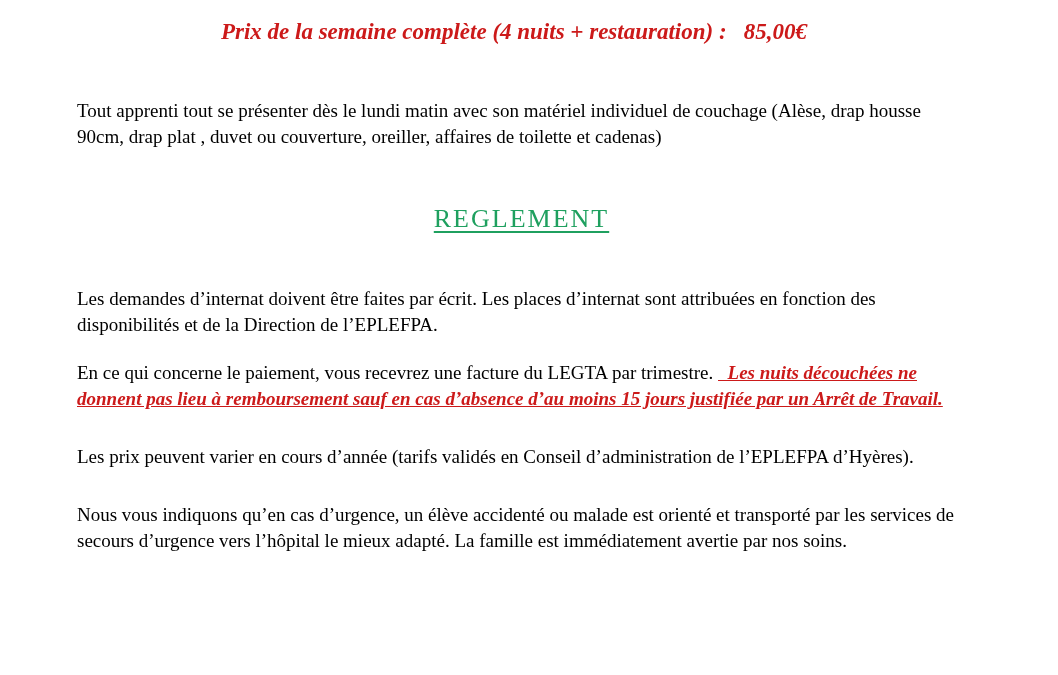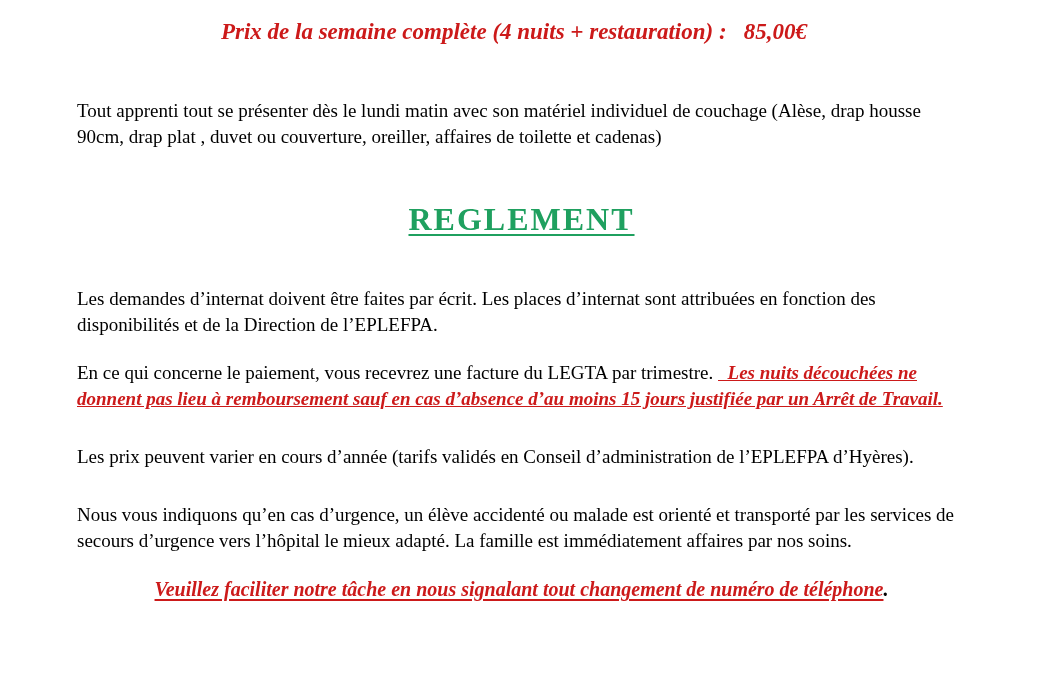--- a/index.html
+++ b/index.html
@@ -34,23 +34,23 @@
     padding-right: 15px;
   }
 
   .intro-paragraph {
     margin-top: 50px;
   }
 
   .section-heading {
     margin-top: 52px;
     text-align: center;
-    font-size: 32px;
+    font-size: 26px;
     line-height: 34px;
-    font-weight: bold;
+    font-weight: normal;
     letter-spacing: 2px;
     color: #1fa05f;
   }
   .section-heading .heading-text {
     text-decoration: underline;
     text-decoration-thickness: 2px;
     text-underline-offset: 4px;
   }
 
   .rule-paragraph { margin-top: 32px; }
@@ -98,20 +98,17 @@
     </h2>
 
     <p class="rule-paragraph first">Les demandes d’internat doivent être faites par écrit. Les places d’internat sont attribuées en fonction des disponibilités et de la Direction de l’EPLEFPA.</p>
 
     <p class="rule-paragraph gap">
       <span>En ce qui concerne le paiement, vous recevrez une facture du LEGTA par trimestre. </span><span class="red-run">&nbsp;&nbsp;Les nuits découchées ne donnent pas lieu à remboursement sauf en cas d’absence d’au moins 15 jours justifiée par un Arrêt de Travail.</span>
     </p>
 
     <p class="rule-paragraph">Les prix peuvent varier en cours d’année (tarifs validés en Conseil d’administration de l’EPLEFPA d’Hyères).</p>
 
-    <p class="rule-paragraph">Nous vous indiquons qu’en cas d’urgence, un élève accidenté ou malade est orienté et transporté par les services de secours d’urgence vers l’hôpital le mieux adapté. La famille est immédiatement affaires par nos soins.</p>
+    <p class="rule-paragraph">Nous vous indiquons qu’en cas d’urgence, un élève accidenté ou malade est orienté et transporté par les services de secours d’urgence vers l’hôpital le mieux adapté. La famille est immédiatement avertie par nos soins.</p>
 
-    <p class="footer-notice">
-      <span class="red-run">Veuillez faciliter notre tâche en nous signalant tout changement de numéro de téléphone</span><span class="black-period">.</span>
-    </p>
 
   </div>
 </div>
 
 </body></html>

